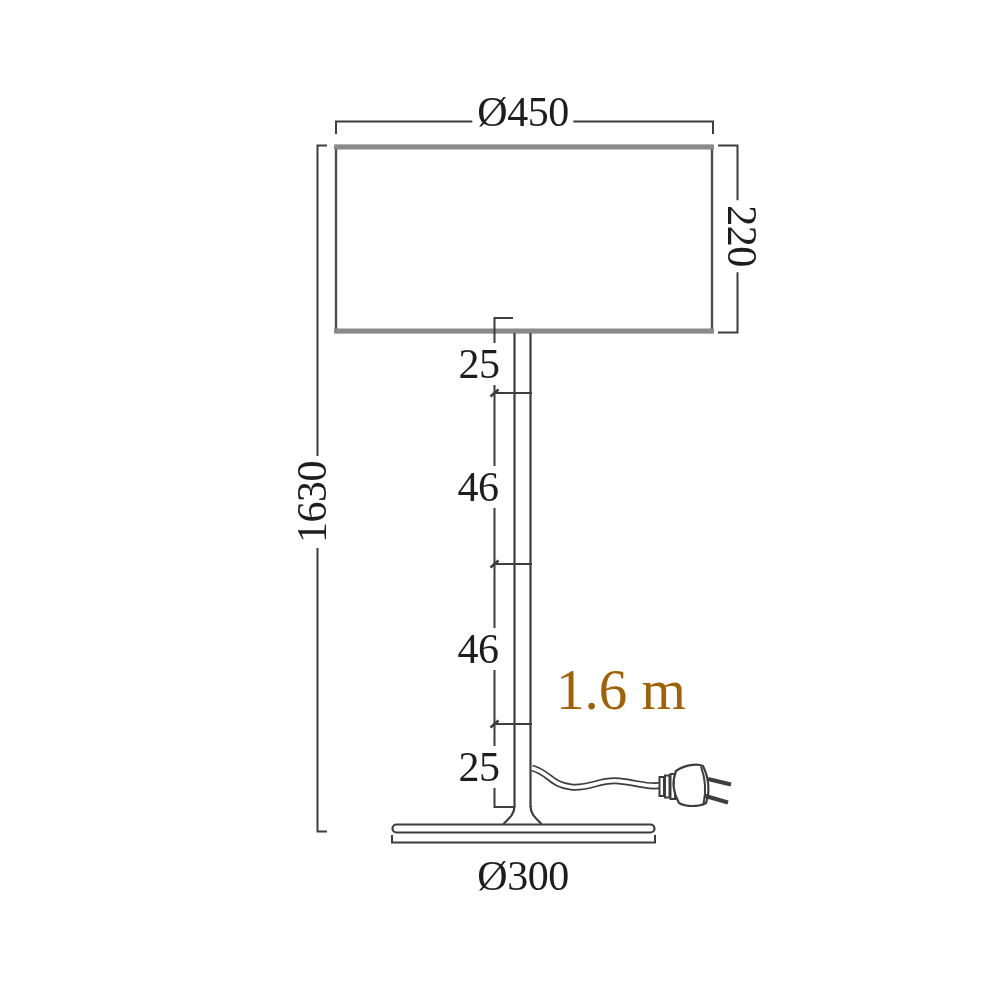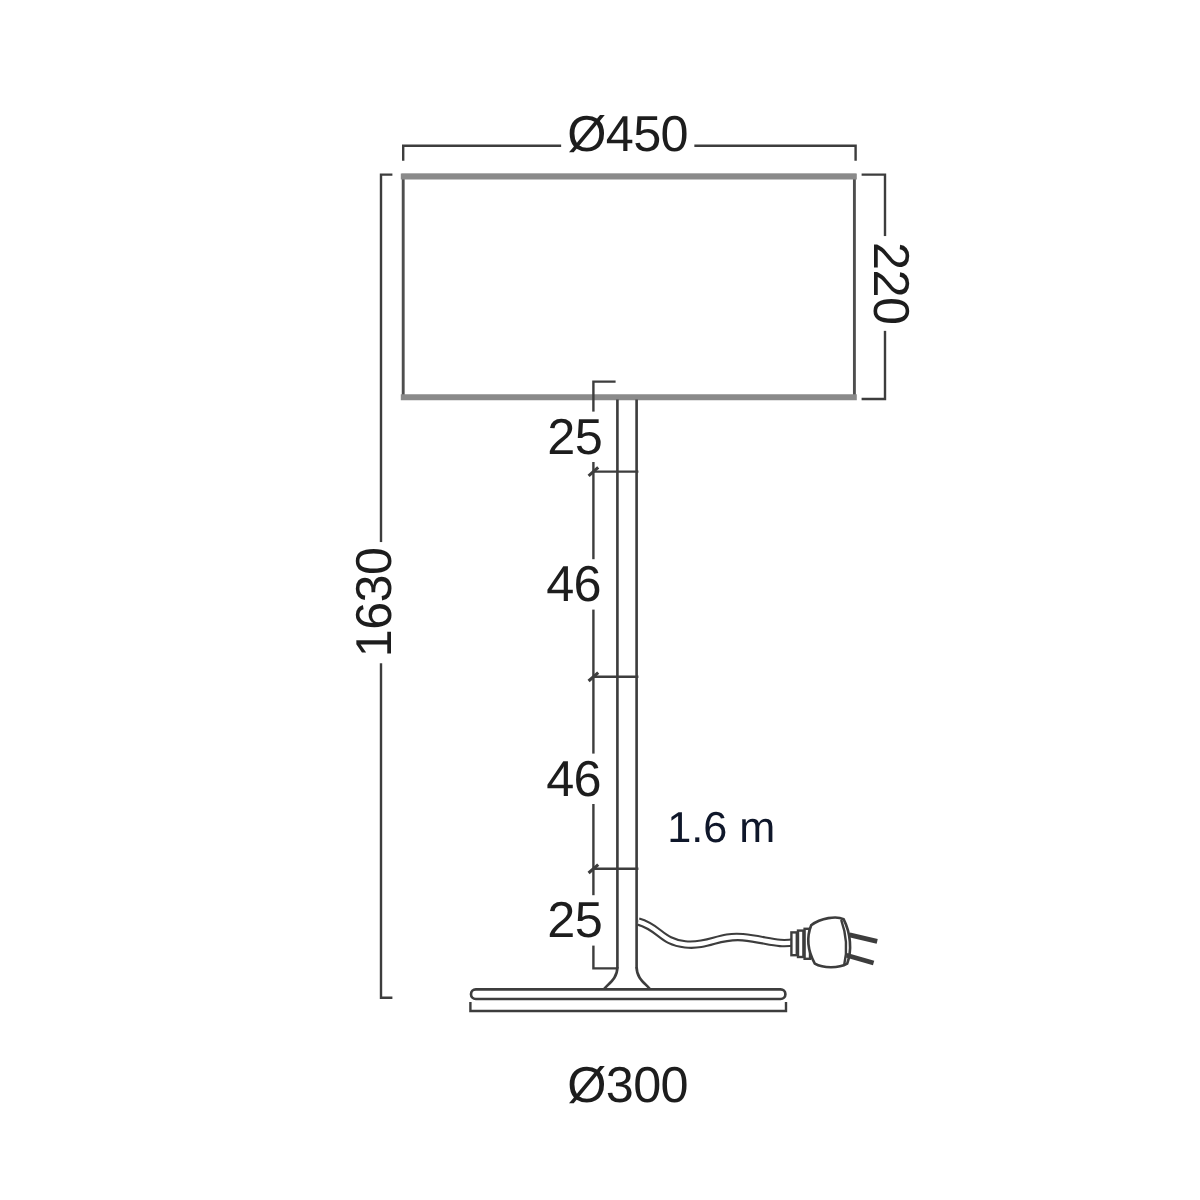--- a/index.html
+++ b/index.html
@@ -1,30 +1,30 @@
 <!DOCTYPE html>
 <html><head>
 <meta charset="utf-8">
 <style>
   html,body { margin:0; padding:0; background:#ffffff; }
   .canvas {
     position:relative; width:991px; height:1000px; background:#ffffff;
-    font-family:Liberation Sans, sans-serif; overflow:hidden;
+    font-family:Liberation Serif, serif; overflow:hidden;
   }
   .canvas svg { position:absolute; left:0; top:0; }
   .dim-label {
     position:absolute; transform:translate(-50%,-50%);
     font-size:42px; line-height:1; color:#1d1d1d; background:#ffffff;
     padding:0 5px; white-space:nowrap; letter-spacing:-0.5px;
   }
   .dim-label.rot90  { transform:translate(-50%,-50%) rotate(90deg); }
   .dim-label.rot-90 { transform:translate(-50%,-50%) rotate(-90deg); }
   .cable-note {
     position:absolute; left:556px; top:668px;
-    font-size:36px; line-height:43px; color:#0f172a; white-space:nowrap;
+    font-size:57px; line-height:43px; color:#a16207; white-space:nowrap;
   }
 </style>
 </head>
 <body>
 
 <div class="canvas">
 
   <svg width="1000" height="1000" viewBox="0 0 1000 1000">
 
     <g fill="none" stroke="#4e4e4e" stroke-width="2.4">
@@ -95,19 +95,19 @@
   <div class="dim-label rot-90" style="left:312px; top:502px;">1630</div>
 
   <div class="dim-label" style="left:479px; top:364px;">25</div>
 
   <div class="dim-label" style="left:478px; top:487px;">46</div>
 
   <div class="dim-label" style="left:478px; top:649px;">46</div>
 
   <div class="dim-label" style="left:479px; top:767px;">25</div>
 
-  <div class="dim-label" style="left:523px; top:904px;">Ø300</div>
+  <div class="dim-label" style="left:523px; top:876px;">Ø300</div>
 
   <div class="cable-note">
     <div>1.6 m</div>
   </div>
 
 </div>
 
 </body></html>

